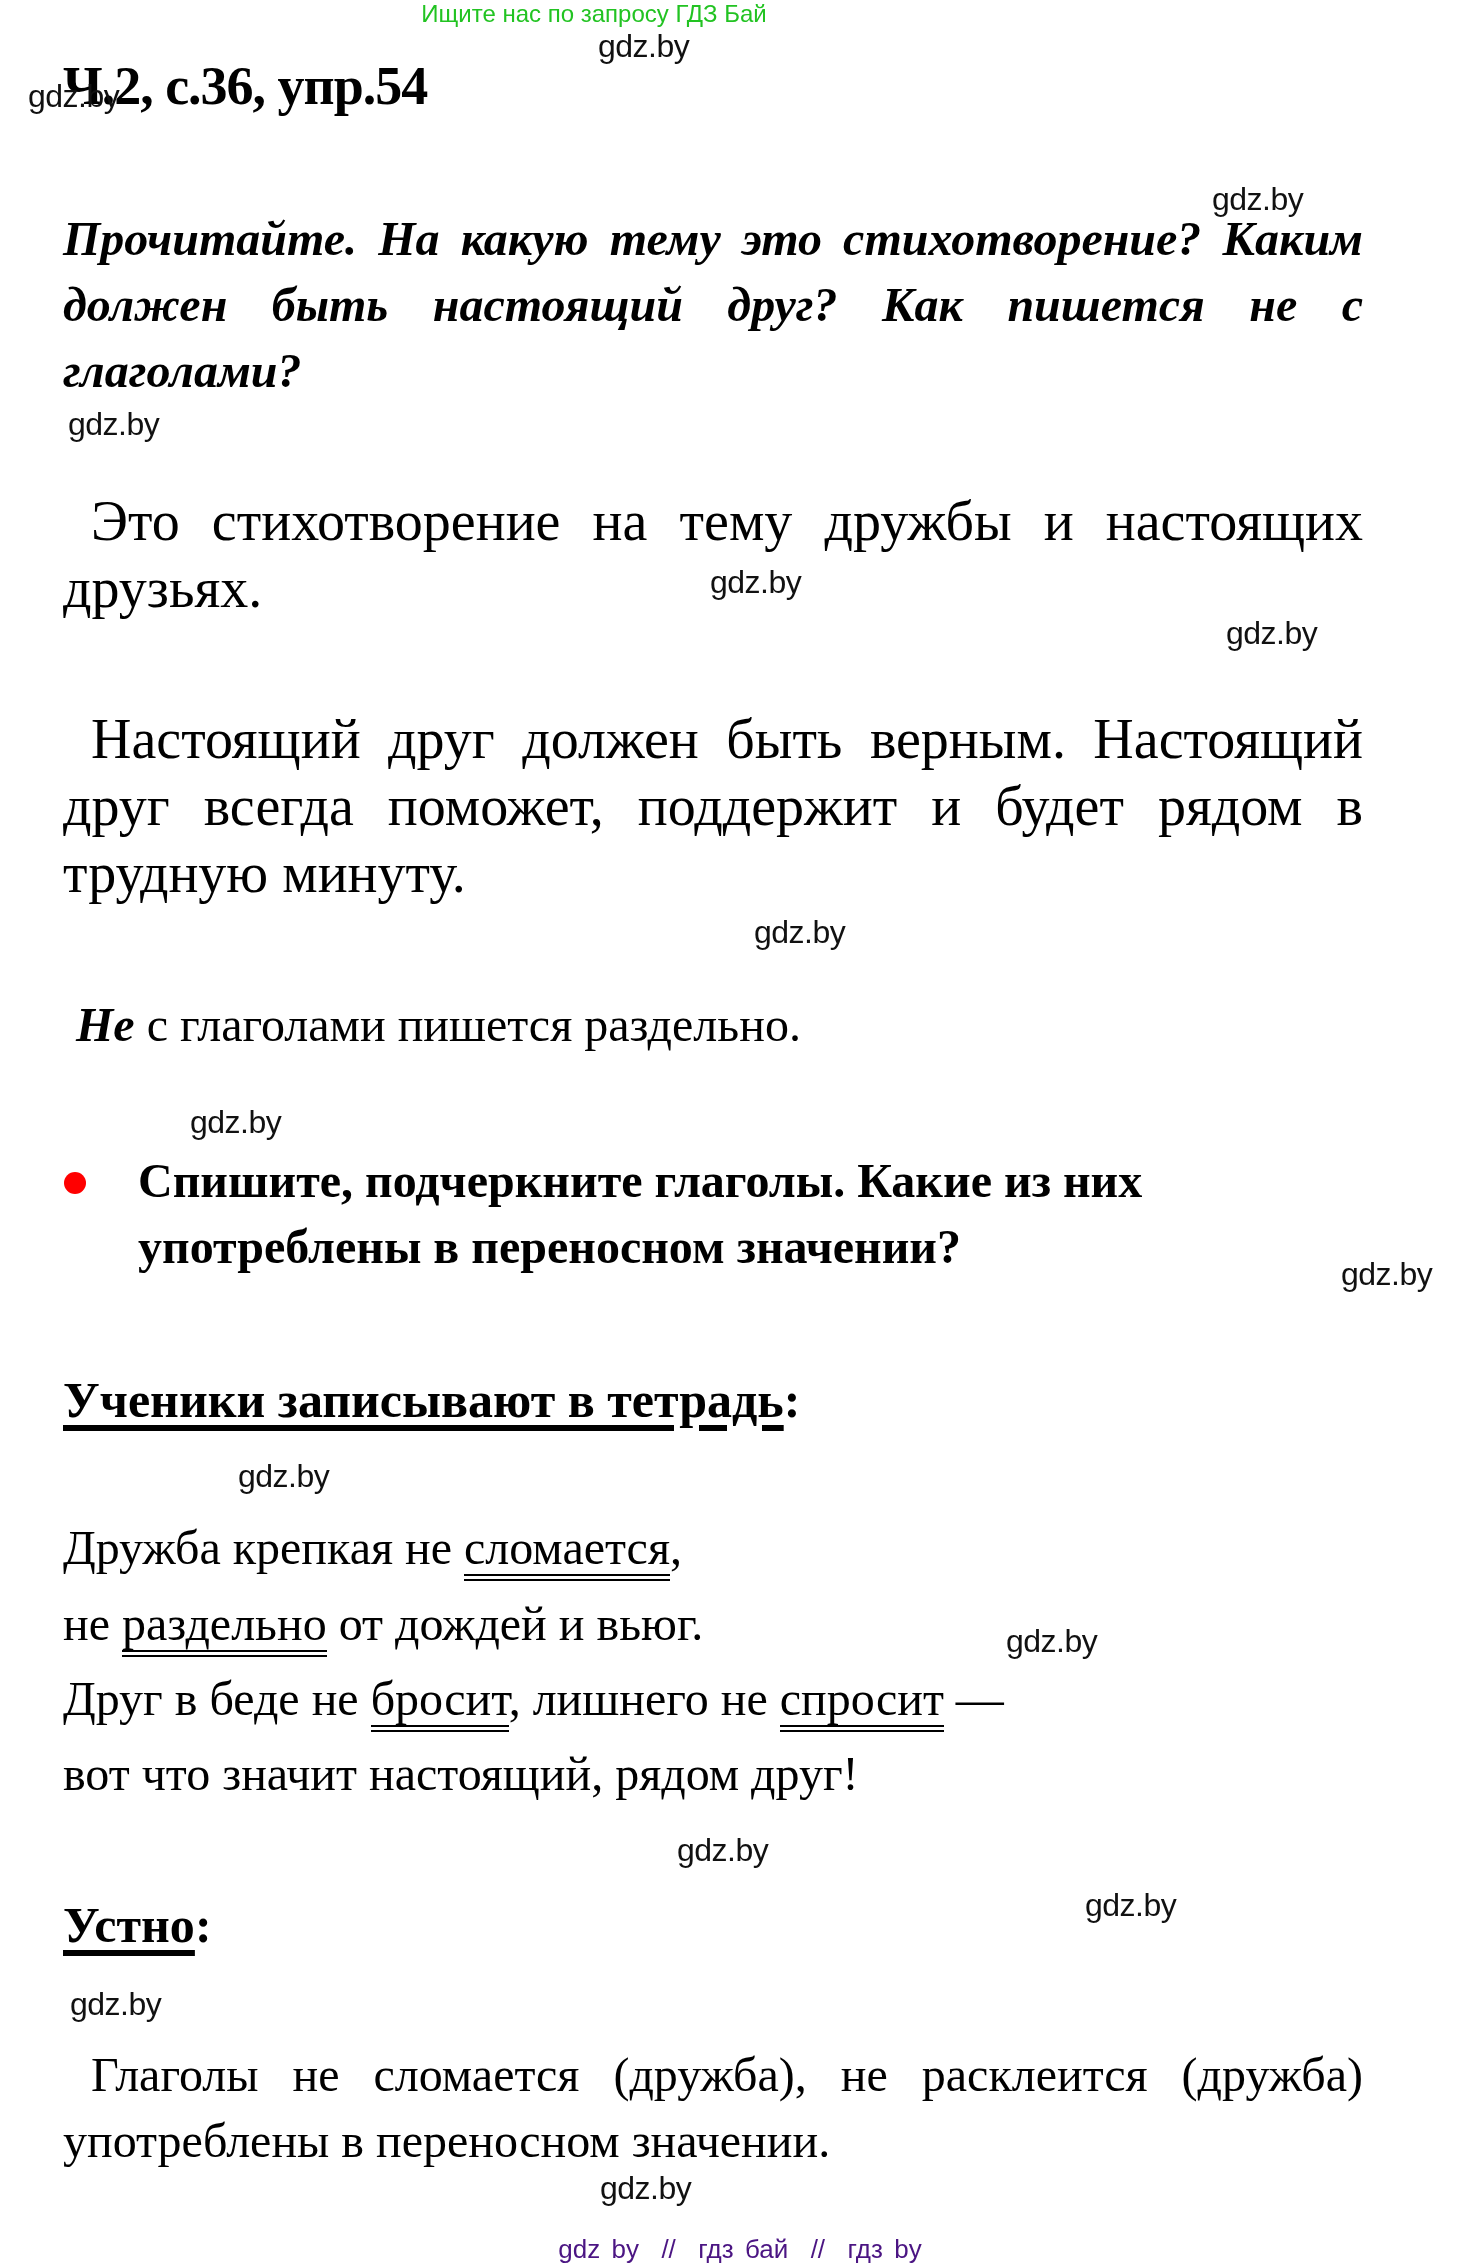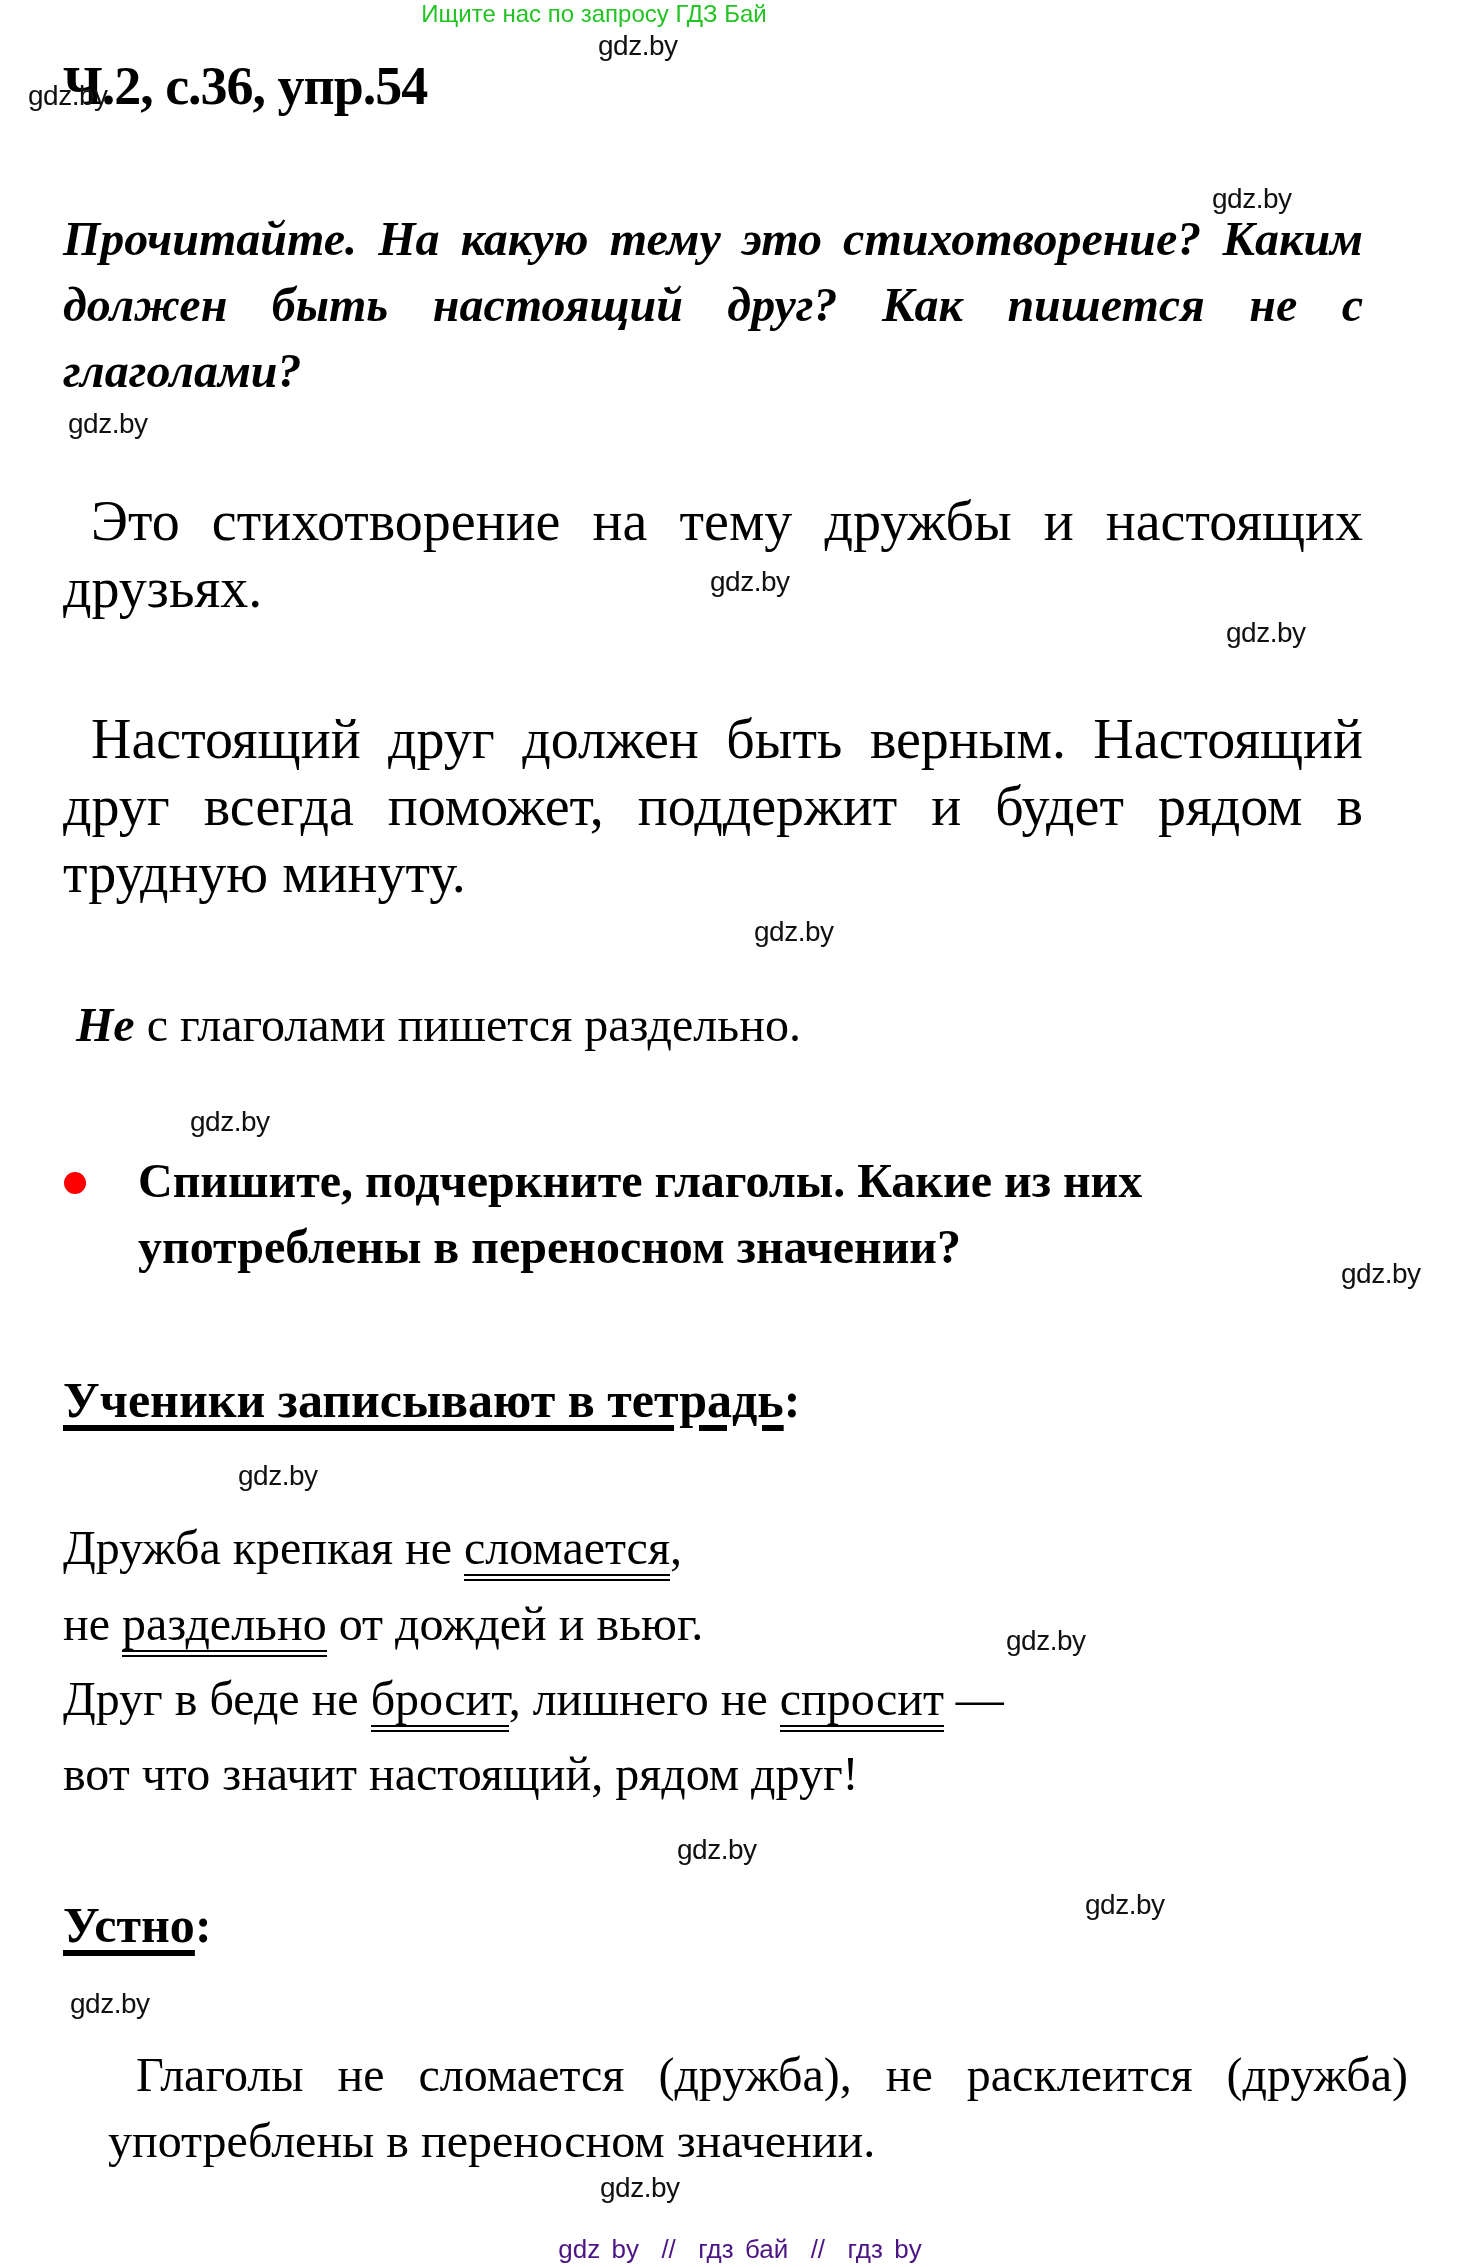--- a/index.html
+++ b/index.html
@@ -19,21 +19,21 @@
     .top-banner {
       left: 0; width: 1188px; top: 0;
       text-align: center;
       font-family: "Liberation Sans", "DejaVu Sans", sans-serif;
       font-size: 24px;
       line-height: 28px;
       color: #22c322;
     }
     .wm {
       font-family: "Liberation Sans", "DejaVu Sans", sans-serif;
-      font-size: 28px;
+      font-size: 32px;
       line-height: 32px;
       color: #111111;
       letter-spacing: -0.5px;
     }
     .page-title {
       left: 63px; top: 54px;
       font-size: 54px;
       font-weight: bold;
       line-height: 64px;
       letter-spacing: -1px;
@@ -145,15 +145,15 @@
 
 <div class="abs section-head" style="top:1370px;"><span class="u">Ученики записывают в тетрадь</span><span>:</span></div>
 
 <div class="abs poem" style="top:1510px;"><span>Дружба крепкая не </span><span class="verb">сломается</span><span>,</span></div>
 <div class="abs poem" style="top:1586px;"><span>не </span><span class="verb">раздельно</span><span> от дождей и вьюг.</span></div>
 <div class="abs poem" style="top:1661px;"><span>Друг в беде не </span><span class="verb">бросит</span><span>, лишнего не </span><span class="verb">спросит</span><span> —</span></div>
 <div class="abs poem" style="top:1736px;"><span>вот что значит настоящий, рядом друг!</span></div>
 
 <div class="abs section-head" style="top:1895px;"><span class="u">Устно</span><span>:</span></div>
 
-<div class="abs oral" style="top:2042px;margin-left:45px;"><span class="indent" style="display:inline-block; width:28px;"></span><span>Глаголы не сломается (дружба), не расклеится (дружба) употреблены в переносном значении.</span></div>
+<div class="abs oral" style="top:2042px;"><span class="indent" style="display:inline-block; width:28px;"></span><span>Глаголы не сломается (дружба), не расклеится (дружба) употреблены в переносном значении.</span></div>
 
 <div class="abs footer" style="white-space:pre;">gdz by  //  гдз бай  //  гдз by</div>
 
 </body></html>

